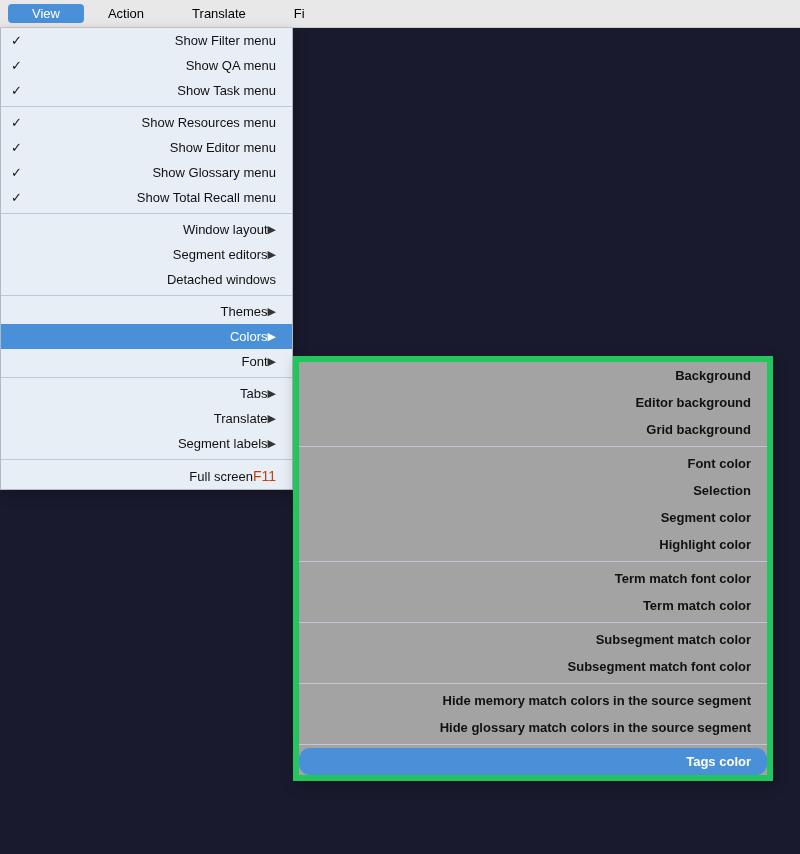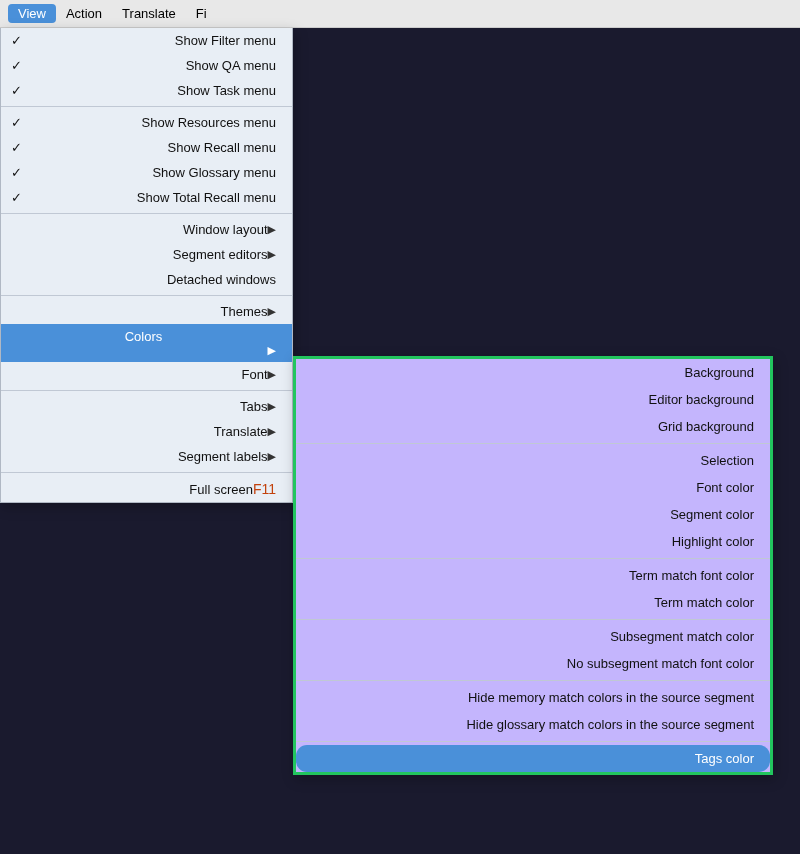--- a/index.html
+++ b/index.html
@@ -26,21 +26,21 @@
       padding: 0 8px;
       border-bottom: 1px solid #ccc;
       position: absolute;
       top: 0;
       left: 0;
       right: 0;
       z-index: 100;
     }
 
     .menu-bar-item {
-      padding: 2px 10px;
+      padding: 2px 24px;
       border-radius: 4px;
       cursor: pointer;
       font-size: 13px;
       color: #000;
     }
 
     .menu-bar-item.active {
       background: #4a90d9;
       color: white;
     }
@@ -64,21 +64,20 @@
       padding: 5px 16px 5px 10px;
       cursor: pointer;
       color: #111;
       position: relative;
       white-space: nowrap;
     }
 
     .menu-item.highlighted {
       background: #4a90d9;
       color: white;
-      flex-direction: column;
     }
 
     .menu-item .check {
       width: 18px;
       display: inline-block;
       font-size: 13px;
       flex-shrink: 0;
     }
 
     .menu-item .label {
@@ -108,24 +107,25 @@
       font-size: 14px;
       text-align: right;
     }
 
     
     .secondary-menu {
       position: absolute;
       top: 356px;
       left: 293px;
       width: 480px;
-      background: #c4b5fd;
-      border: 3px solid #22c55e;
+      background: #a3a3a3;
+      border: 6px solid #22c55e;
       box-shadow: 2px 4px 12px rgba(0,0,0,0.25);
       z-index: 200;
+      font-weight: bold;
     }
 
     .secondary-menu .menu-item {
       padding: 6px 16px 6px 16px;
     }
 
     .secondary-menu .menu-item.highlighted-blue {
       background: #4a90d9;
       color: white;
       border-radius: 11px;
@@ -173,21 +173,21 @@
       <span class="check">✓</span>
       <span class="label">Show Task menu</span>
     </div>
     <div class="menu-separator"></div>
     <div class="menu-item">
       <span class="check">✓</span>
       <span class="label">Show Resources menu</span>
     </div>
     <div class="menu-item">
       <span class="check">✓</span>
-      <span class="label">Show Recall menu</span>
+      <span class="label">Show Editor menu</span>
     </div>
     <div class="menu-item">
       <span class="check">✓</span>
       <span class="label">Show Glossary menu</span>
     </div>
     <div class="menu-item">
       <span class="check">✓</span>
       <span class="label">Show Total Recall menu</span>
     </div>
     <div class="menu-separator"></div>
@@ -250,44 +250,44 @@
       <span class="label">Background</span>
     </div>
     <div class="menu-item">
       <span class="label">Editor background</span>
     </div>
     <div class="menu-item">
       <span class="label">Grid background</span>
     </div>
     <div class="sec-separator"></div>
     <div class="menu-item">
+      <span class="label">Font color</span>
+    </div>
+    <div class="menu-item">
       <span class="label">Selection</span>
     </div>
     <div class="menu-item">
-      <span class="label">Font color</span>
-    </div>
-    <div class="menu-item">
       <span class="label">Segment color</span>
     </div>
     <div class="menu-item">
       <span class="label">Highlight color</span>
     </div>
     <div class="sec-separator"></div>
     <div class="menu-item">
       <span class="label">Term match font color</span>
     </div>
     <div class="menu-item">
       <span class="label">Term match color</span>
     </div>
     <div class="sec-separator"></div>
     <div class="menu-item">
       <span class="label">Subsegment match color</span>
     </div>
     <div class="menu-item">
-      <span class="label">No subsegment match font color</span>
+      <span class="label">Subsegment match font color</span>
     </div>
     <div class="sec-separator"></div>
     <div class="menu-item">
       <span class="label">Hide memory match colors in the source segment</span>
     </div>
     <div class="menu-item">
       <span class="label">Hide glossary match colors in the source segment</span>
     </div>
     <div class="sec-separator"></div>
     <div class="menu-item highlighted-blue">

